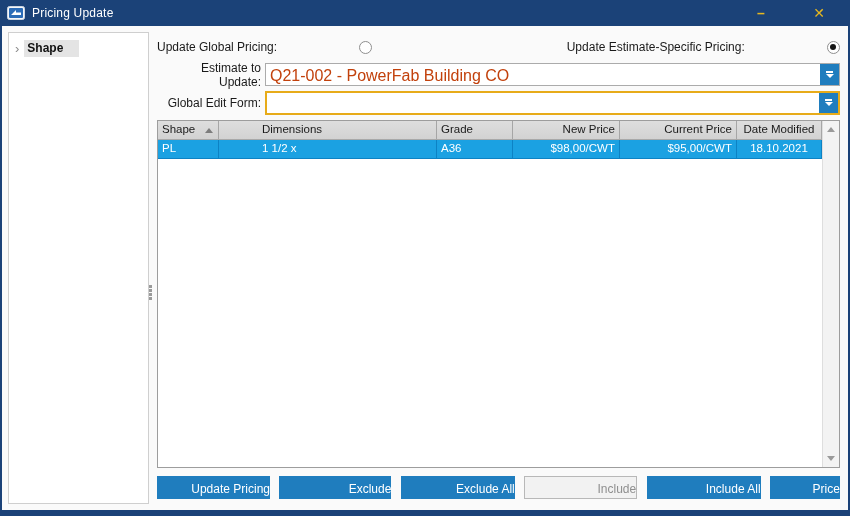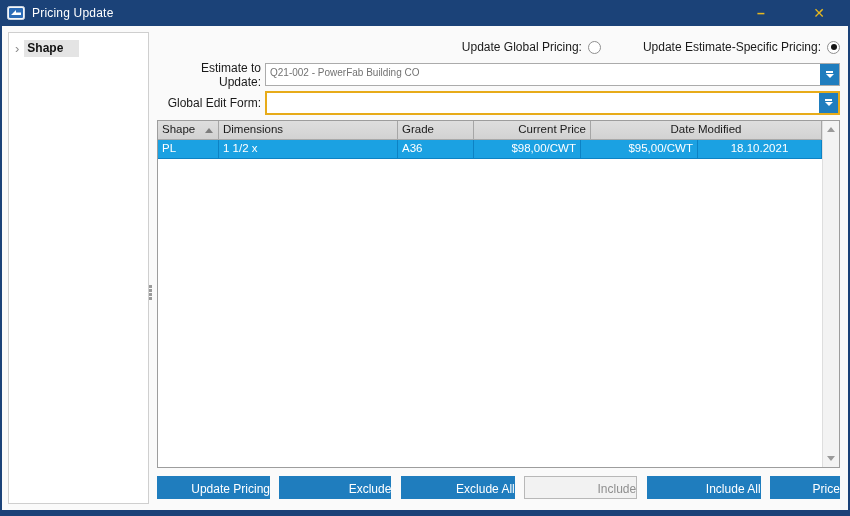--- a/index.html
+++ b/index.html
@@ -36,59 +36,59 @@
   .tree-chevron { color:#8a8a8a; font-size:13px; margin-right:5px; line-height:10px; }
   .tree-label { font-weight:bold; color:#111; background:#e4e4e4; padding:1px 16px 2px 3px; font-size:12px; }
   .splitter {
     position:absolute; left:147px; top:258px; width:4px; height:26px;
   }
   .splitter .dot { width:3px; height:3px; background:#9a9a9a; margin:1px 0; }
   
   .main { position:absolute; left:155px; right:8px; top:6px; bottom:6px; }
   .radio-row {
     position:absolute; top:6px; left:0; right:0; height:18px;
-    display:flex; justify-content:flex-end; align-items:center; font-size:12px; color:#1a1a1a;
+    display:flex; justify-content:space-between; align-items:center; font-size:12px; color:#1a1a1a;
   }
   .radio-row .rlabel { margin-right:6px; }
   .radio {
     width:13px; height:13px; border:1px solid #8f8f8f; border-radius:50%;
     background:#fff; display:inline-flex; align-items:center; justify-content:center;
   }
   .radio.checked::after { content:""; width:6px; height:6px; border-radius:50%; background:#141414; }
   .gap40 { width:42px; }
   .form-row { position:absolute; left:0; right:0; height:23px; display:flex; align-items:center; }
   .row-estimate { top:31px; }
   .row-globaledit { top:59px; }
   .form-label { width:108px; text-align:right; font-size:12px; color:#1a1a1a; padding-right:4px; flex:none; }
   .combo {
     flex:1; height:23px; background:#fff; border:1px solid #ababab;
     display:flex; align-items:stretch;
   }
   .combo.gold { border:2px solid #e7ab19; height:24px; }
-  .combo-value { flex:1; font-size:10px; color:#737373; padding:3px 0 0 4px; white-space:nowrap; overflow:hidden; }
+  .combo-value { flex:1; font-size:16px; color:#c2410c; padding:3px 0 0 4px; white-space:nowrap; overflow:hidden; }
   .combo-btn {
     width:19px; background:#1f7dbe; display:flex; flex-direction:column;
     align-items:center; justify-content:center; flex:none;
   }
   .combo-btn .bar { width:7px; height:2px; background:#fff; margin-bottom:1px; }
   .combo-btn .tri { width:0; height:0; border-left:4px solid transparent; border-right:4px solid transparent; border-top:4px solid #fff; }
   
   .grid {
     position:absolute; left:0; right:0; top:88px; bottom:36px;
     background:#fff; border:1px solid #9d9d9d;
   }
   .grid-header {
     display:flex; height:19px; background:linear-gradient(#dedede,#d2d2d2);
     border-bottom:1px solid #a8a8a8; font-size:11.5px; color:#1a1a1a;
   }
   .hcell { border-right:1px solid #a6a6a6; padding:2px 4px 0 4px; white-space:nowrap; overflow:hidden; }
   .grid-row { display:flex; height:19px; background:#1ba1e2; color:#fff; font-size:11.5px; border-bottom:1px solid #0d82c4; }
   .rcell { border-right:1px solid #0d82c4; padding:2px 4px 0 4px; white-space:nowrap; overflow:hidden; }
   .c-shape { width:61px; flex:none; }
-  .c-dims  { width:179px; flex:none; }
+  .c-dims  { width:179px; flex:none;margin-left:39px; }
   .c-grade { width:76px; flex:none; }
   .c-new   { width:107px; flex:none; text-align:right; }
   .c-cur   { width:117px; flex:none; text-align:right; }
   .c-date  { flex:1; text-align:center; margin-right:17px; }
   .sort-icon { display:inline-block; width:0; height:0; margin-left:10px;
     border-left:4px solid transparent; border-right:4px solid transparent; border-bottom:5px solid #7d7d7d; }
   .vscroll {
     position:absolute; top:0; right:0; bottom:0; width:17px;
     background:#f3f3f3; border-left:1px solid #dedede;
   }
@@ -172,20 +172,21 @@
             <span class="tri"></span>
           </div>
         </div>
       </div>
 
       <div class="grid">
         <div class="grid-header">
           <div class="hcell c-shape"><span>Shape</span><span class="sort-icon"></span></div>
           <div class="hcell c-dims">Dimensions</div>
           <div class="hcell c-grade">Grade</div>
+          <div class="hcell c-new">New Price</div>
           <div class="hcell c-cur">Current Price</div>
           <div class="hcell c-date">Date Modified</div>
         </div>
         <div class="grid-row">
           <div class="rcell c-shape">PL</div>
           <div class="rcell c-dims">1 1/2 x</div>
           <div class="rcell c-grade">A36</div>
           <div class="rcell c-new">$98,00/CWT</div>
           <div class="rcell c-cur">$95,00/CWT</div>
           <div class="rcell c-date">18.10.2021</div>

